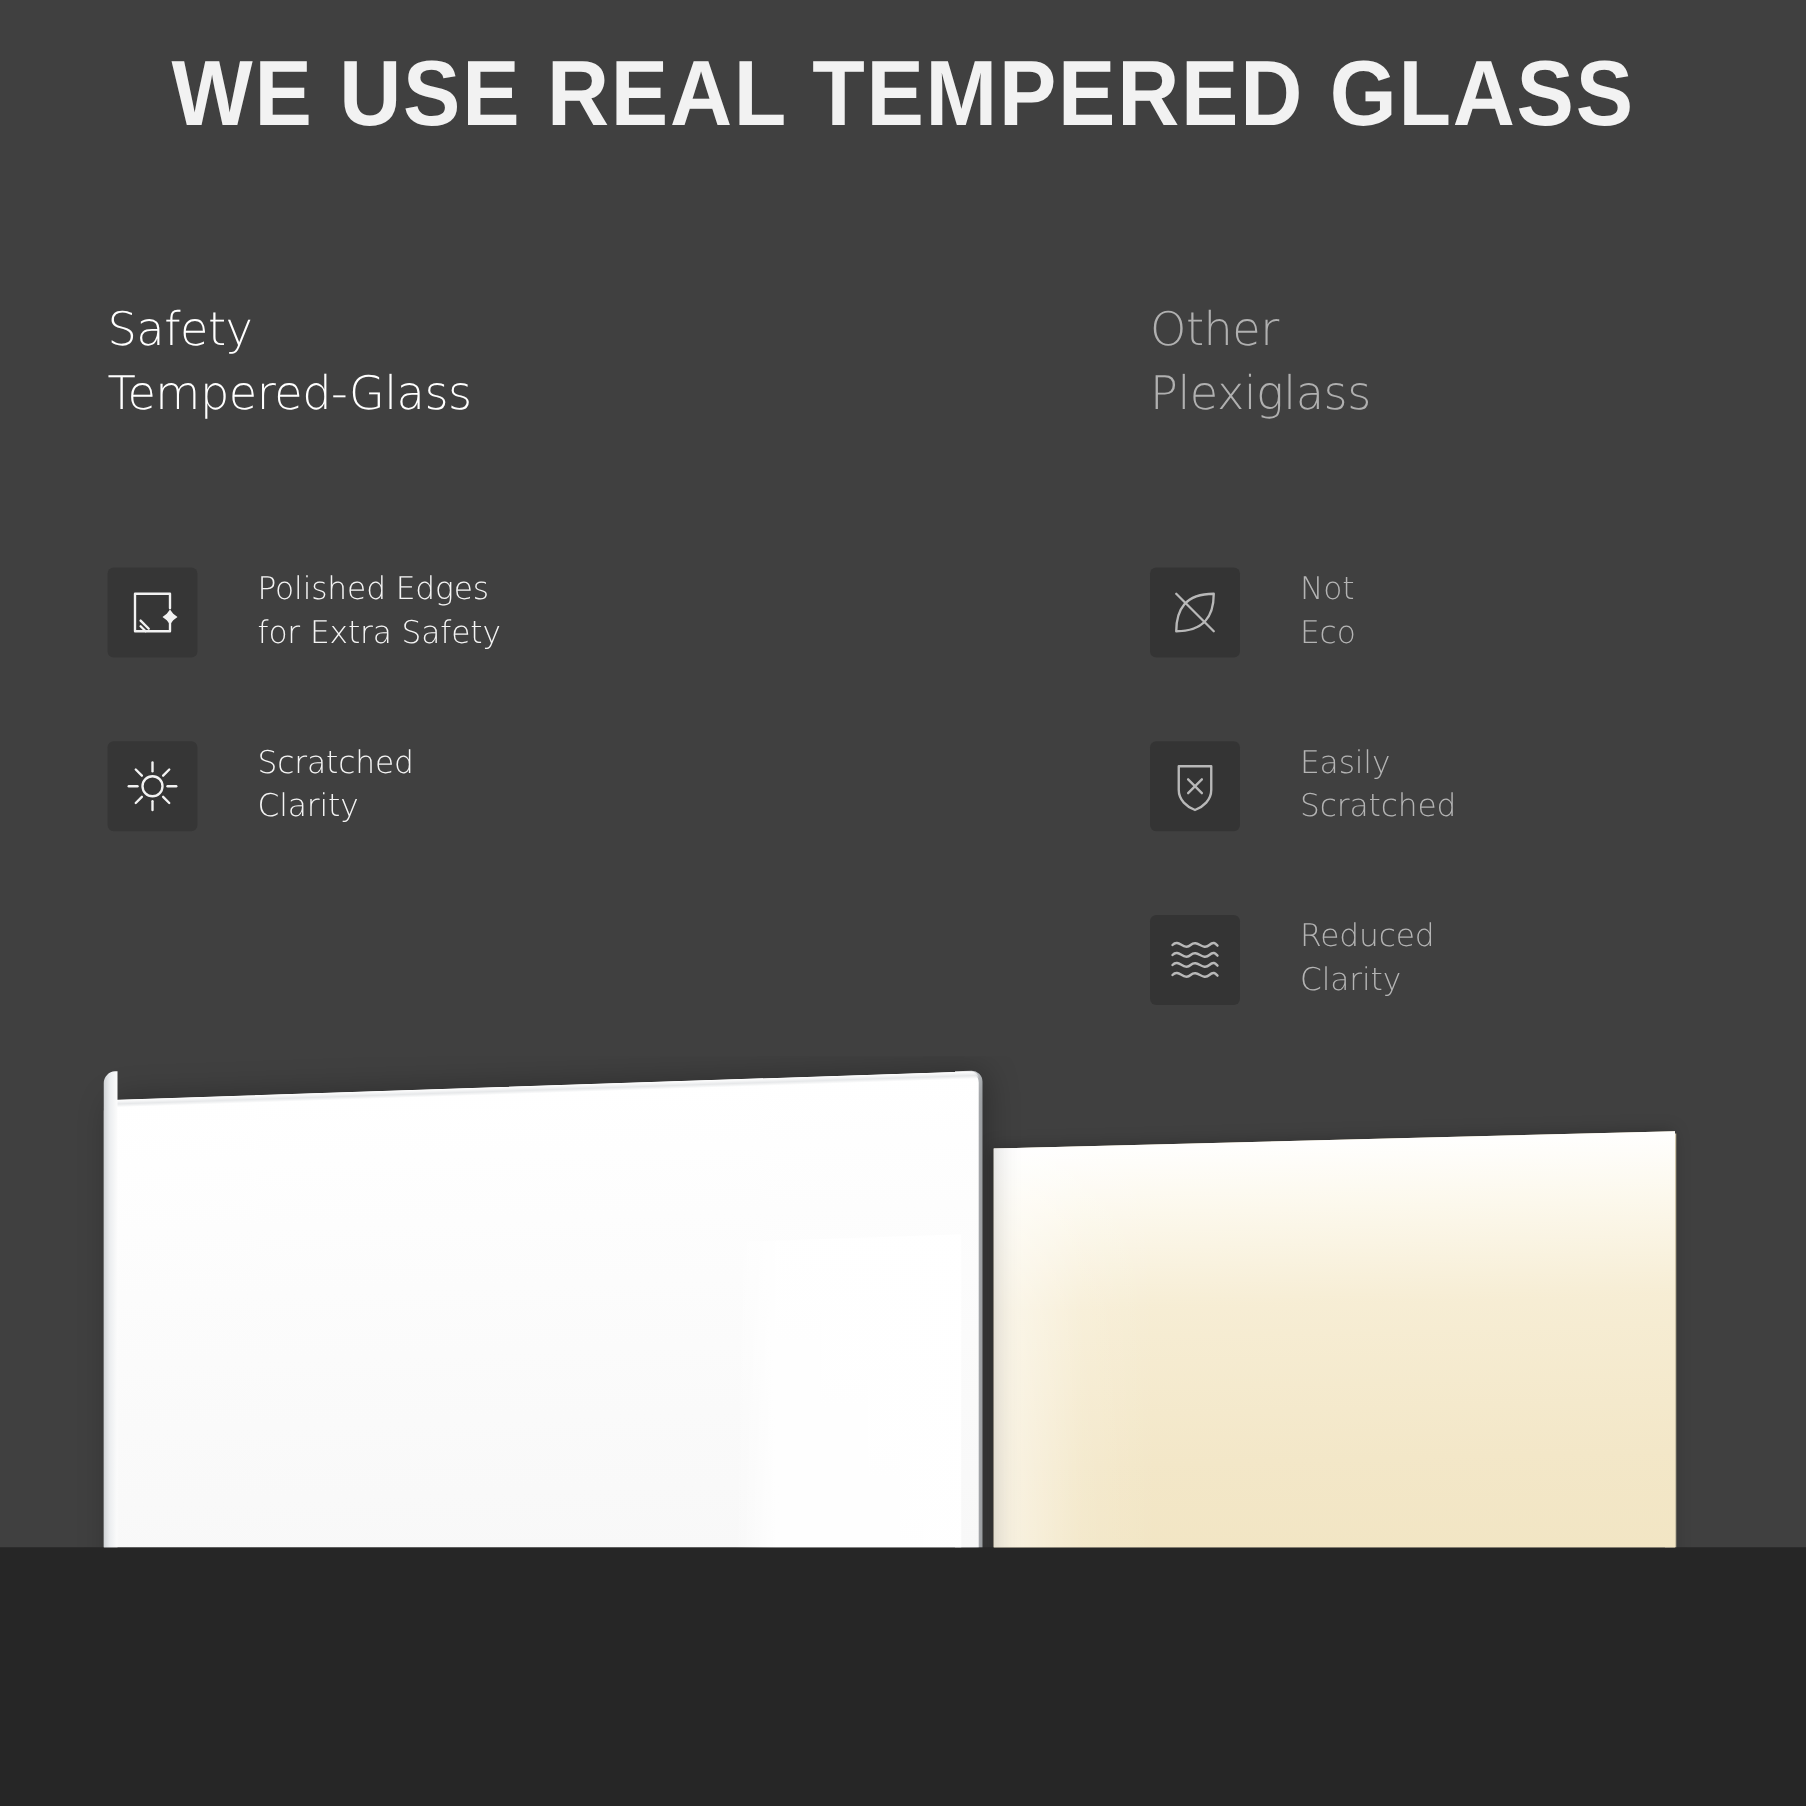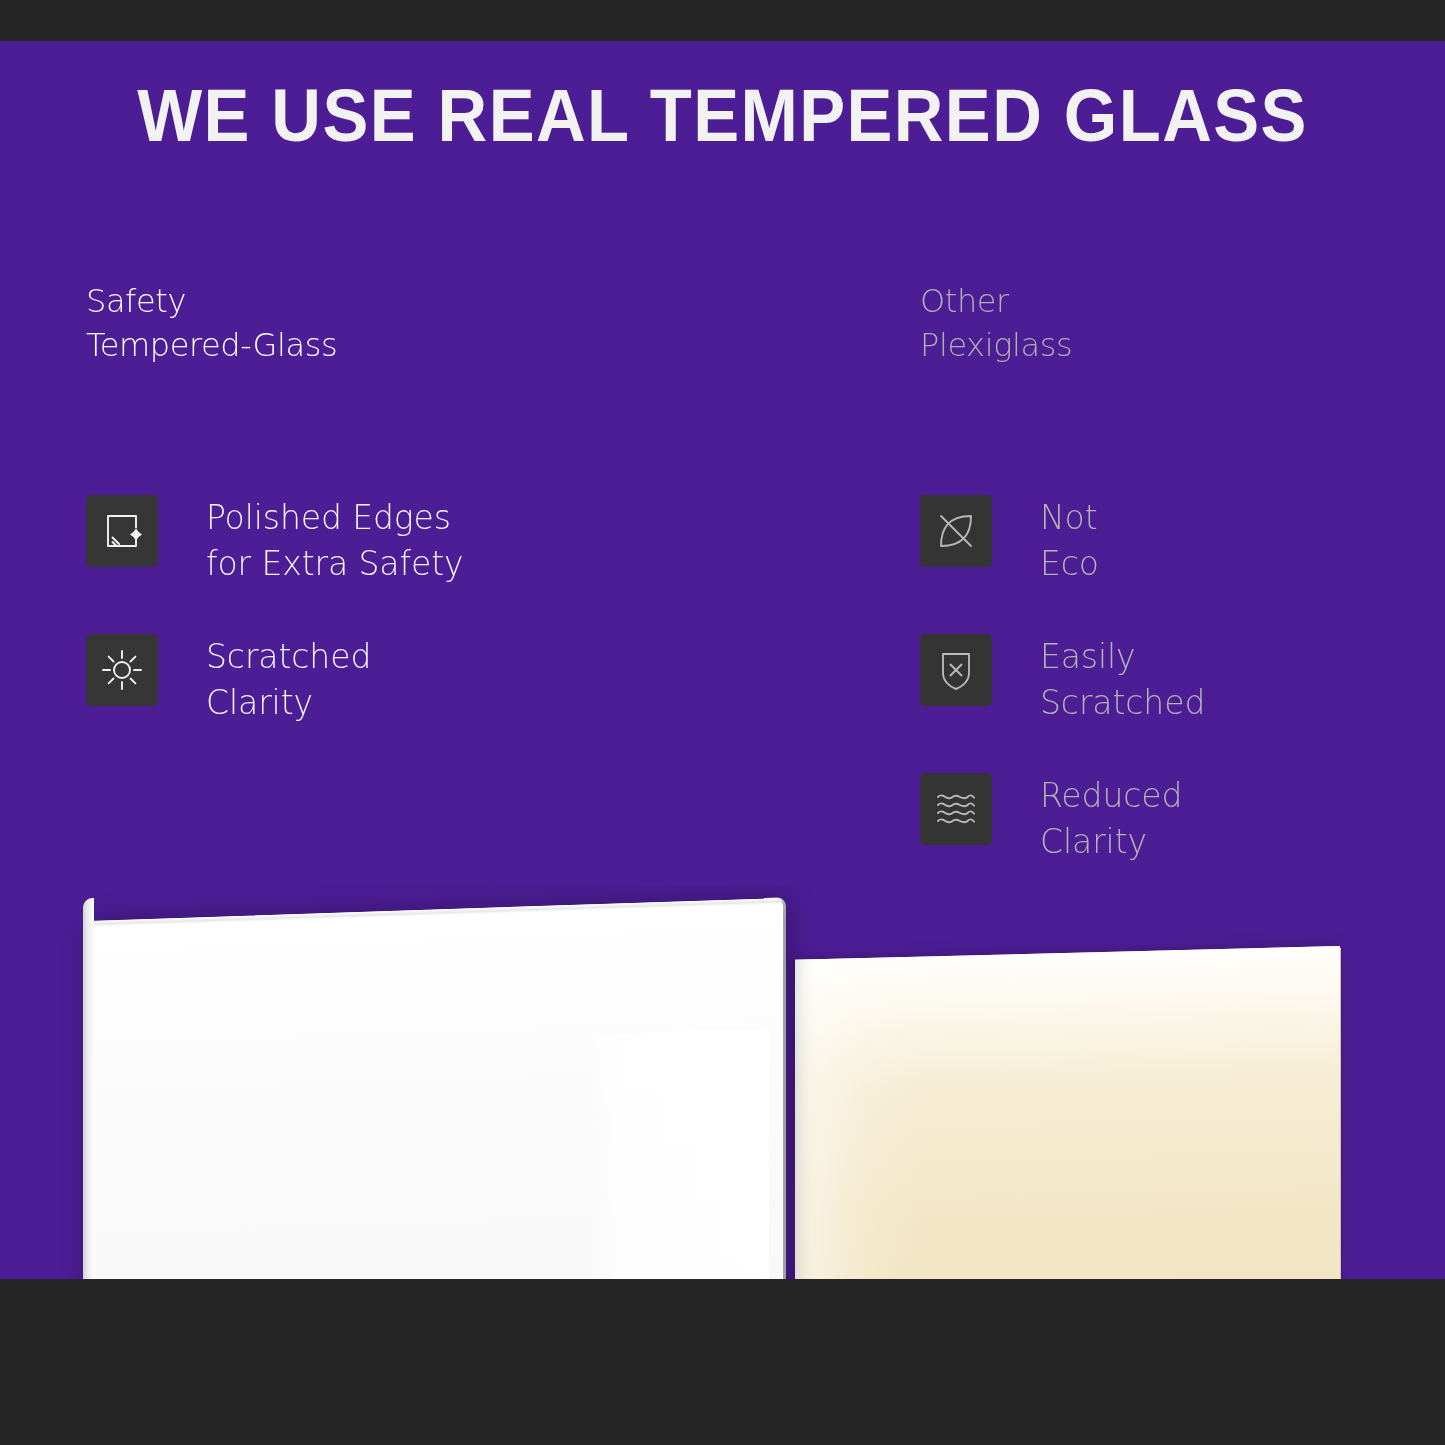--- a/index.html
+++ b/index.html
@@ -9,23 +9,22 @@
   }
   body {
     font-family: "Liberation Sans", sans-serif;
     -webkit-font-smoothing: antialiased;
   }
 
   #page {
     position: relative;
     width: 1445px;
     height: 1238px;
-    background: #4c1d95;
+    background: #404040;
     overflow: hidden;
-    margin-top: 41px;
   }
 
   
   .title {
     position: absolute;
     left: 0;
     top: 38px;
     width: 1445px;
     text-align: center;
     color: #f2f2f2;
@@ -43,21 +42,21 @@
   .col {
     position: absolute;
     top: 238px;
   }
   .col-left  { left: 86px;  width: 720px; }
   .col-right { left: 920px; width: 520px; }
 
   .col-head {
     font-family: "DejaVu Sans", sans-serif;
     font-weight: 300;
-    font-size: 32px;
+    font-size: 37px;
     line-height: 1.38;
     letter-spacing: -0.4px;
     margin: 0;
     white-space: pre-line;
   }
   .col-left  .col-head { color: #ffffff; }
   .col-right .col-head { color: #b0b0b0; }
 
   
   .features {
@@ -82,21 +81,21 @@
     margin-top: 4px;
   }
   .col-right .icon-tile { background: #343434; }
 
   .icon-tile svg { display: block; }
 
   .feature-label {
     margin-left: 48px;
     font-family: "DejaVu Sans", sans-serif;
     font-weight: 300;
-    font-size: 33px;
+    font-size: 25px;
     line-height: 1.38;
     letter-spacing: -0.1px;
     white-space: pre-line;
     padding-top: 4px;
   }
   .col-left  .feature-label { color: #f4f4f4; }
   .col-right .feature-label { color: #b4b4b4; }
 
   
   .panels {

